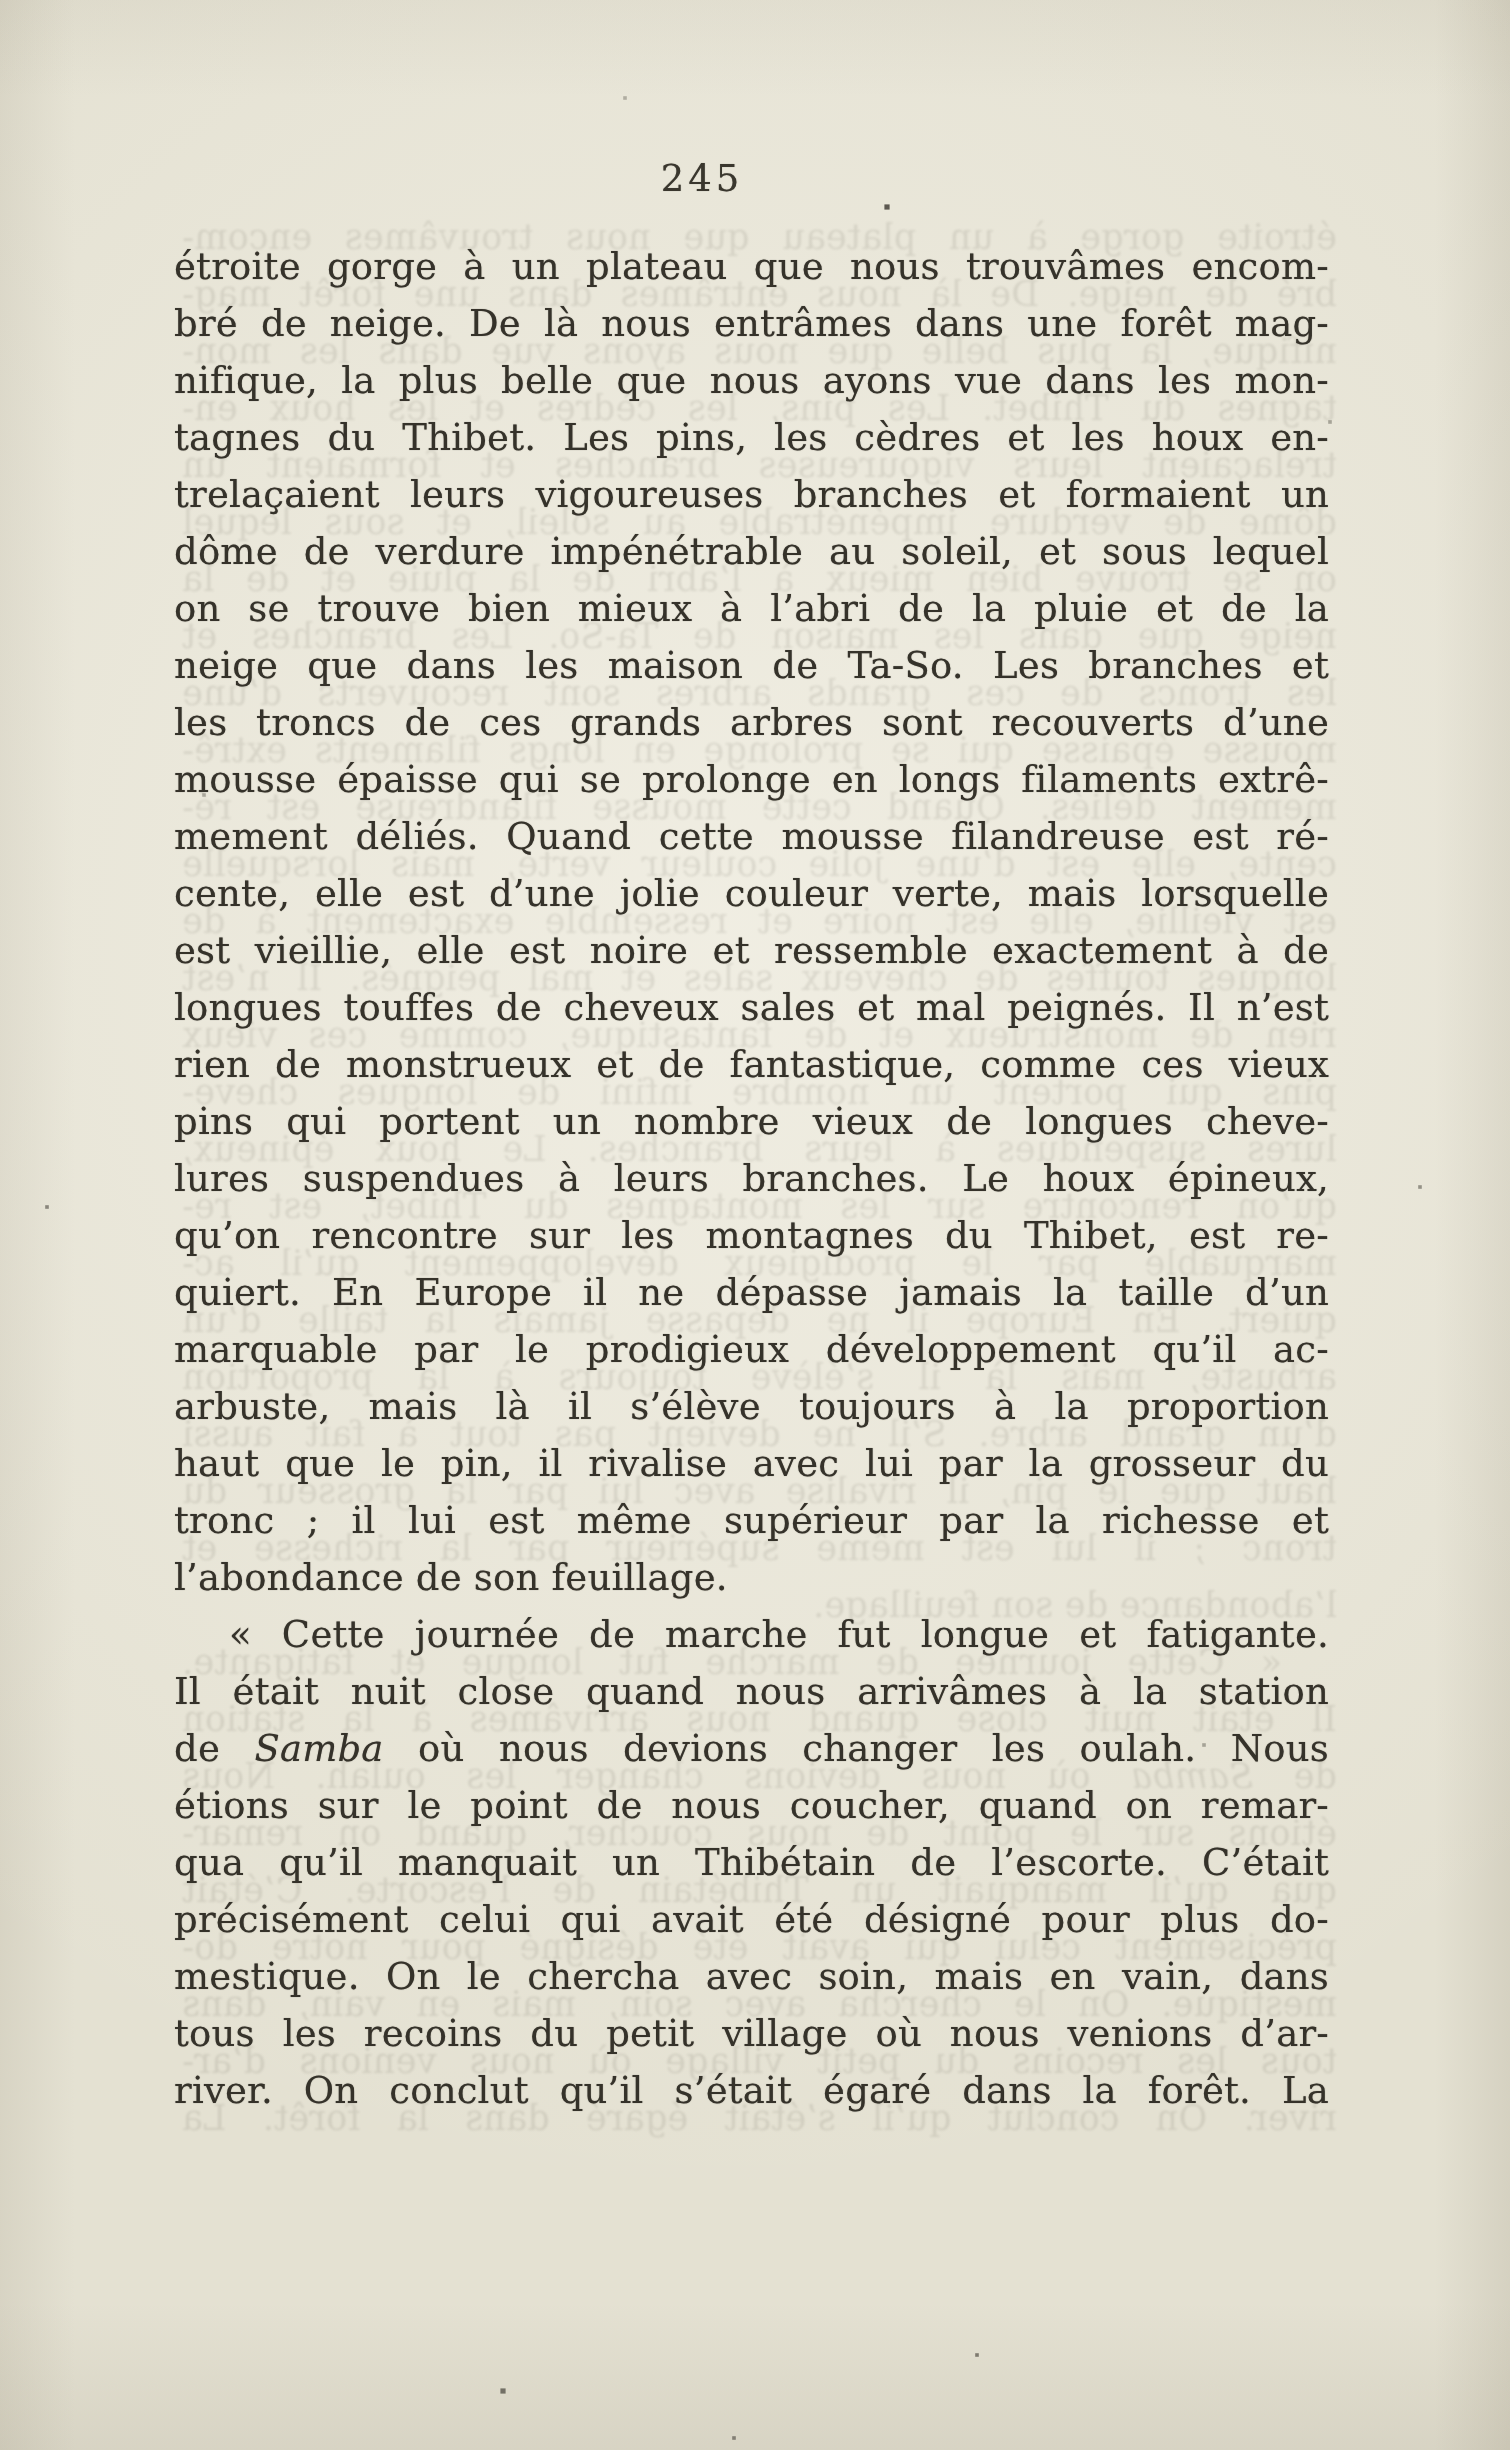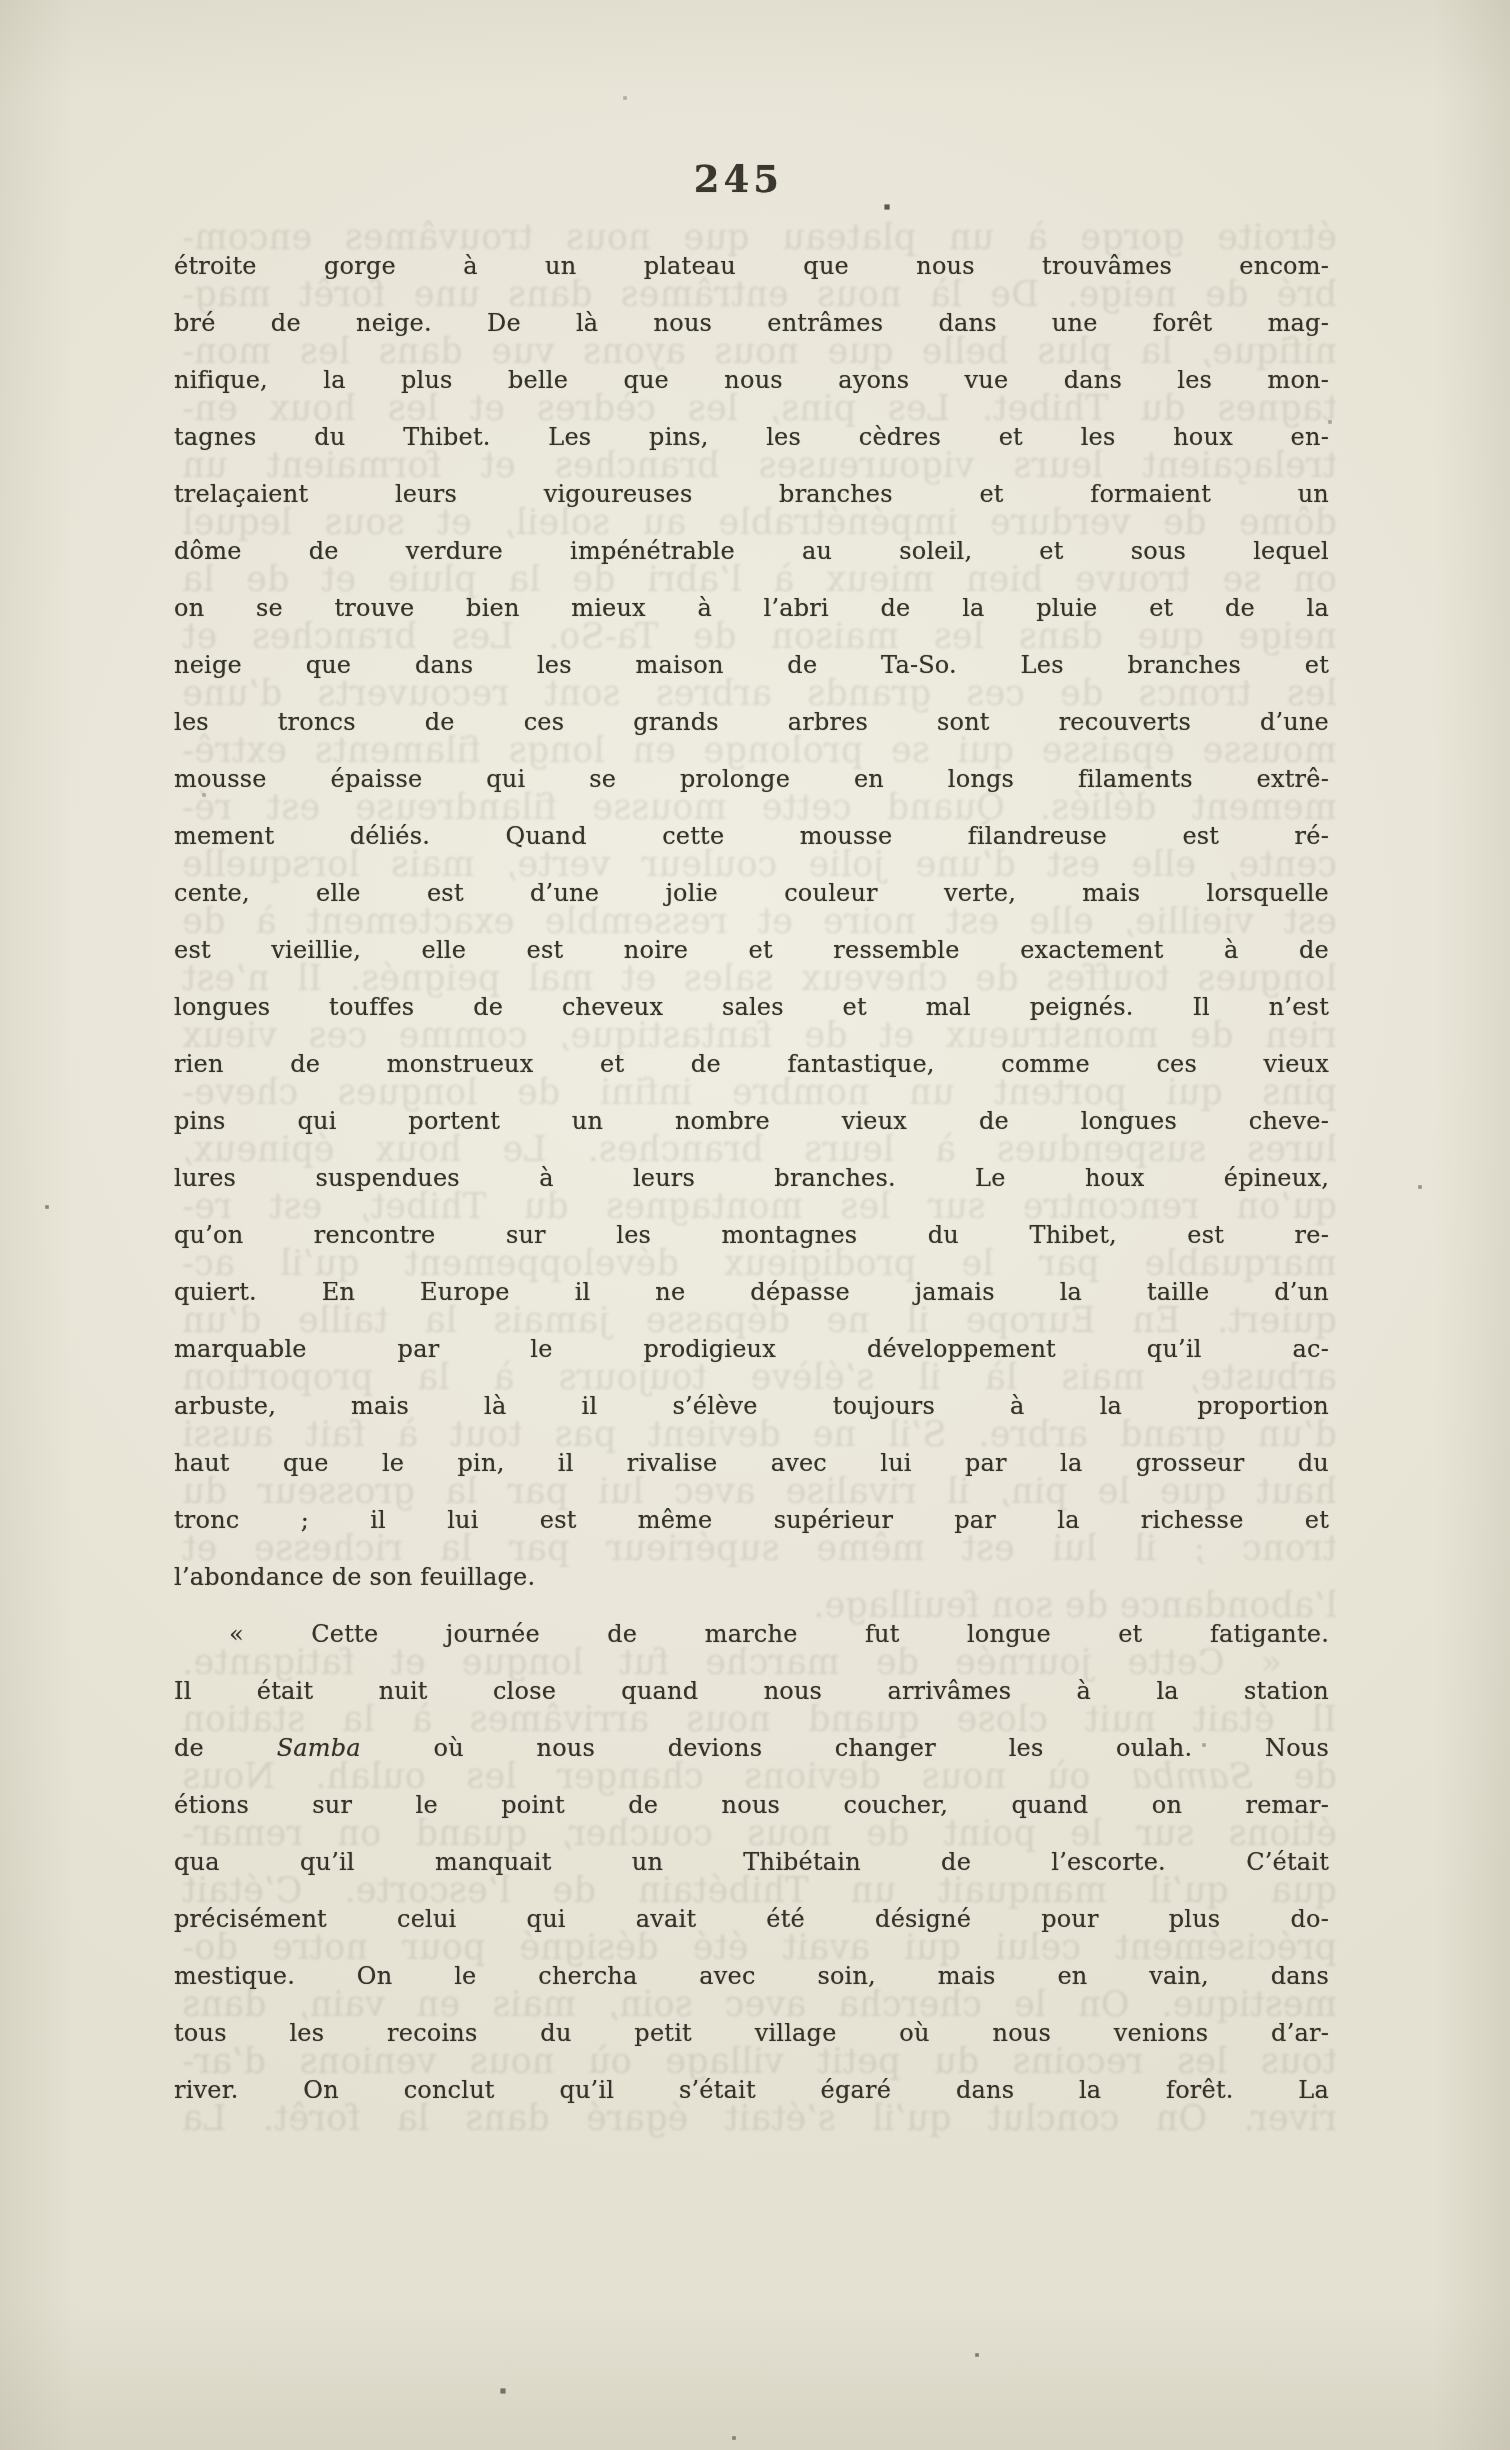--- a/index.html
+++ b/index.html
@@ -18,33 +18,32 @@
       linear-gradient(180deg, rgba(106,95,70,0.06), rgba(106,95,70,0) 4%, rgba(106,95,70,0) 94%, rgba(106,95,70,0.10)),
       #e4e1d2;
     font-family: "DejaVu Serif", "Liberation Serif", serif;
     color: #35322a;
   }
   .folio {
     position: absolute;
     top: 157px;
     left: 621px;
     width: 162px;
-    text-align: right;
+    text-align: center;
     font-size: 37px;
     letter-spacing: 4px;
     color: #3a372e;
     text-shadow: 0 0 0.8px rgba(58,55,46,0.6);
-    font-weight: bold;
   }
   .text {
     position: absolute;
     left: 174px;
     top: 238px;
     width: 1155px;
-    font-size: 24px;
+    font-size: 37px;
     line-height: 57px;
     letter-spacing: 0.2px;
     color: #35322a;
     text-shadow: 0 0 1px rgba(53,50,42,0.55);
   }
   .line {
     height: 57px;
     text-align: justify;
     text-align-last: justify;
   }

